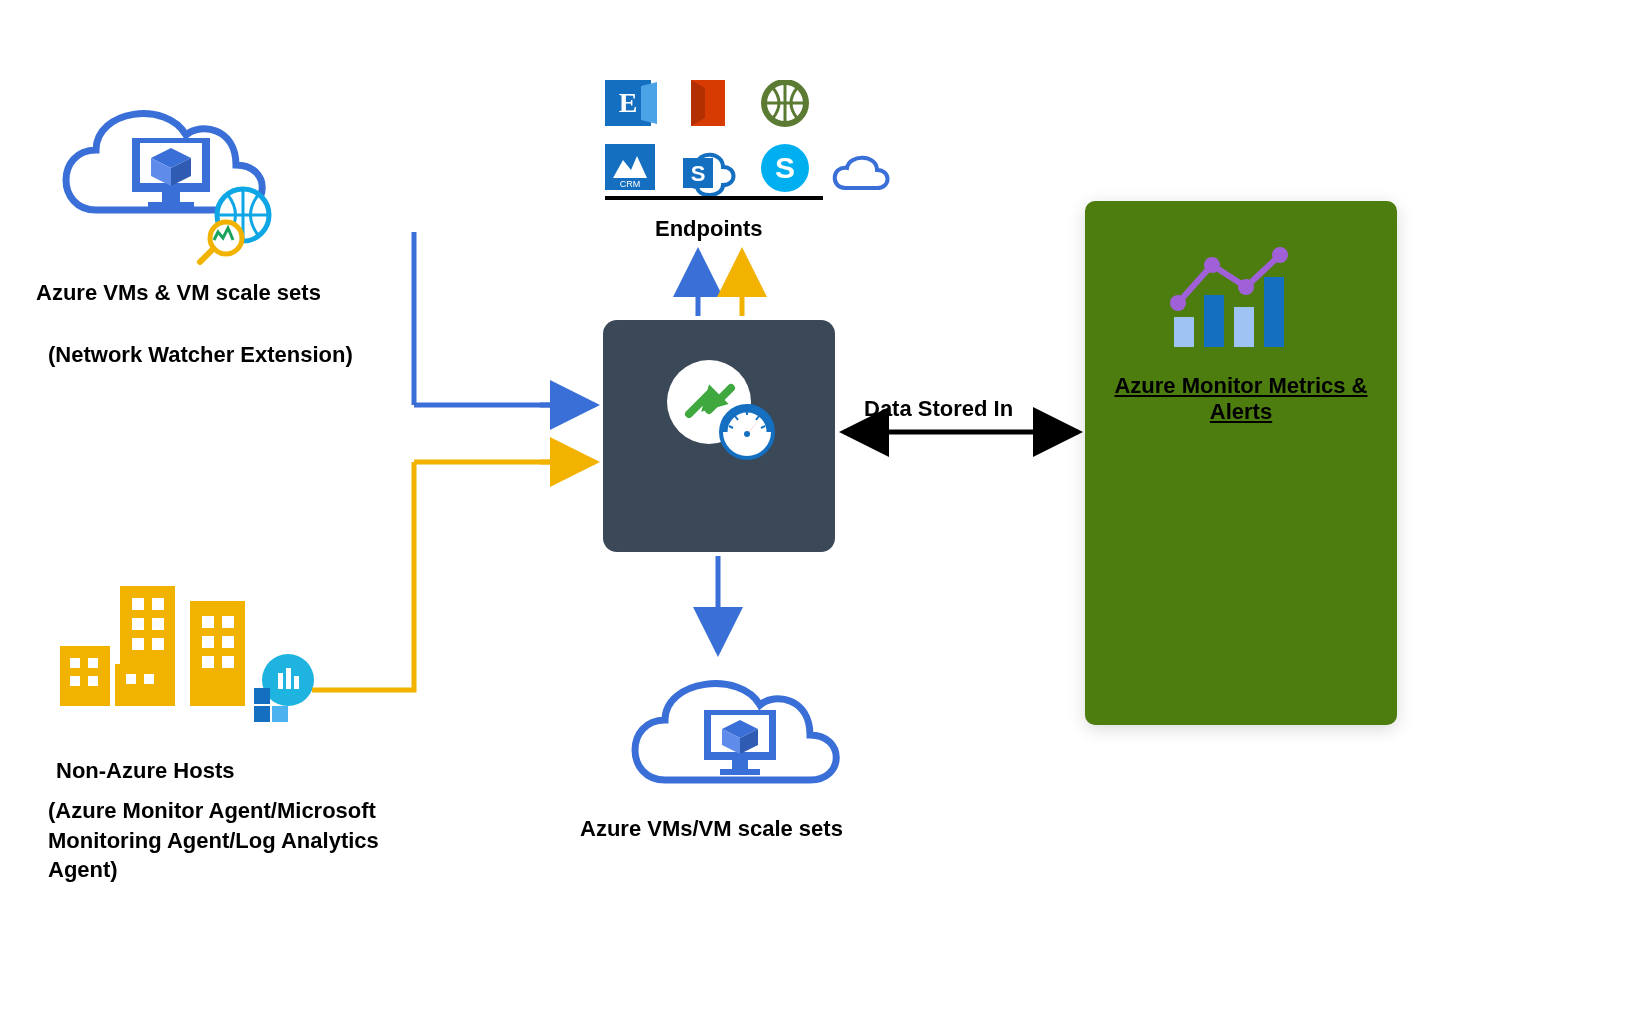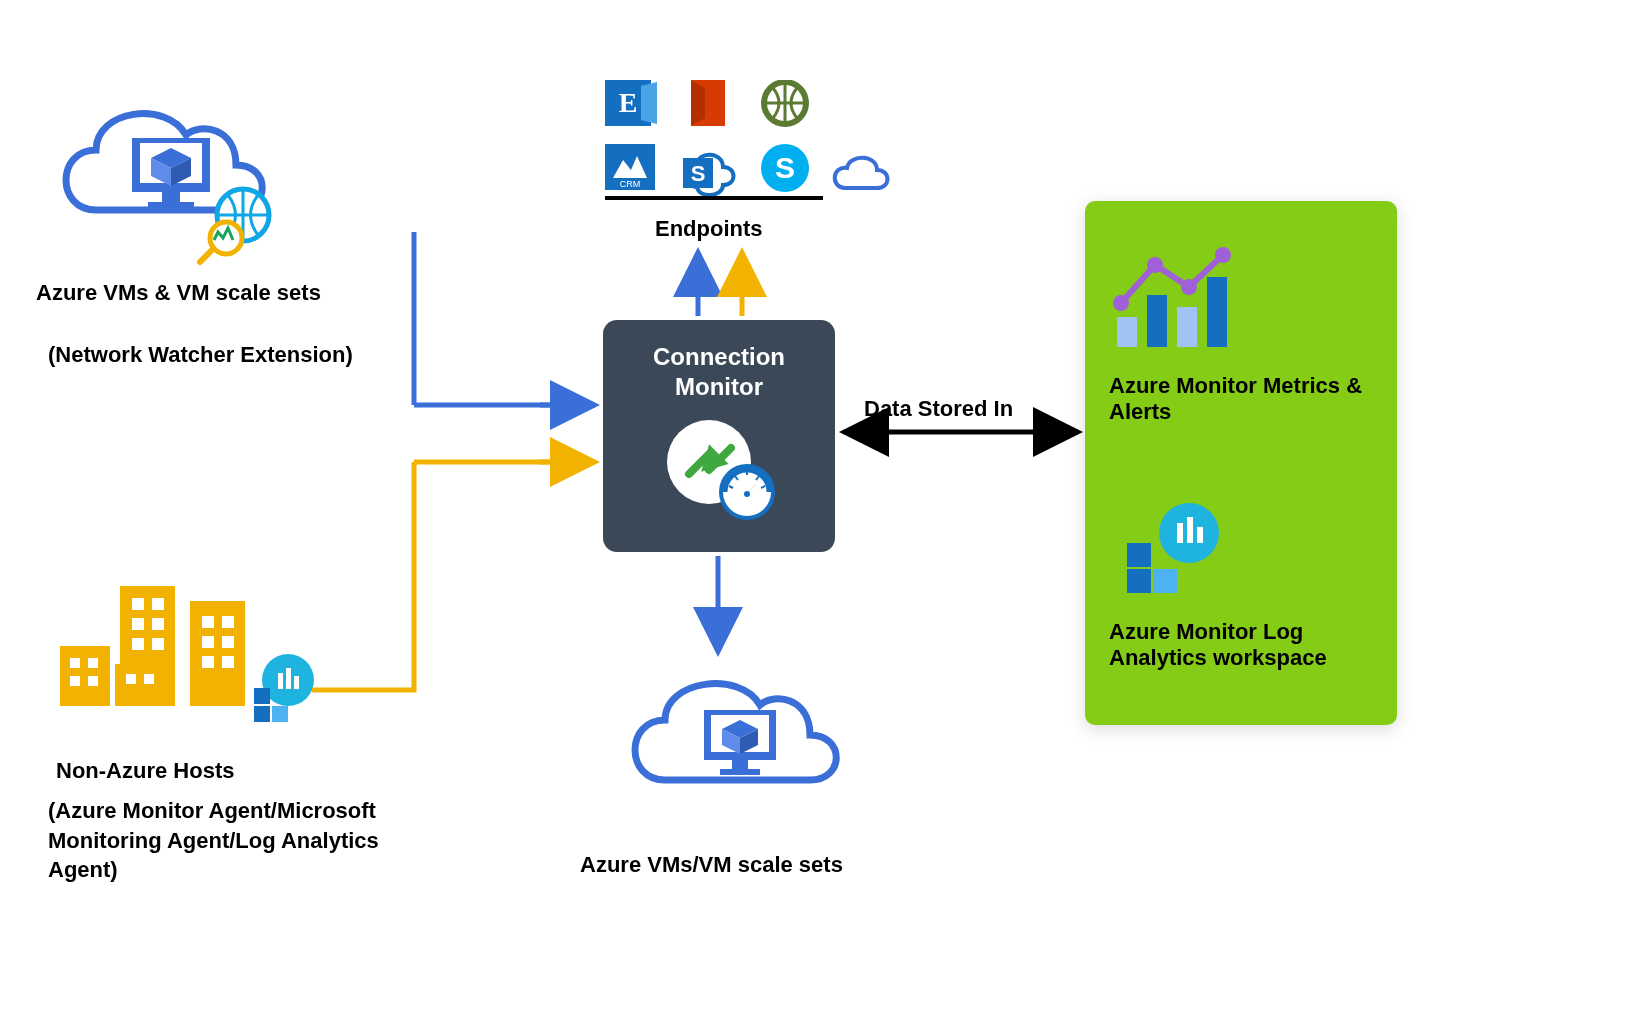--- a/index.html
+++ b/index.html
@@ -34,25 +34,26 @@
     font-size: 24px;
     font-weight: 600;
     line-height: 1.25;
   }
   .right-panel {
     position: absolute;
     left: 1085px;
     top: 201px;
     width: 312px;
     height: 524px;
-    background: #84cc16;
+    background: #4d7c0f;
     border-radius: 10px;
     box-shadow: 0 4px 18px rgba(0,0,0,.15);
     padding: 46px 24px 24px;
-    text-align: left;
+    text-align: center;
+    text-decoration: underline;
   }
   .right-panel .metric-label,
   .right-panel .log-label {
     font-size: 22px;
     font-weight: 600;
     color: #000;
     margin-top: 12px;
   }
   .right-panel .log-block {
     margin-top: 78px;
@@ -165,24 +166,20 @@
   <g transform="translate(222,78)">
     <path d="M18 30 c-14 0 -14 -22 2 -20 c2 -14 30 -14 30 2 c14 0 14 18 0 18 z" fill="none" stroke="#3b6fd8" stroke-width="4"></path>
   </g>
 
   <line x1="-2" y1="118" x2="218" y2="118" stroke="#000" stroke-width="4"></line>
 </svg>
 
 <div class="label" style="left:655px;top:214px;">Endpoints</div>
 
 <div class="center-box">
-  <div class="title">
-    <span>Connection</span><br>
-    <span>Monitor</span>
-  </div>
   <svg width="120" height="110" viewBox="0 0 120 110" style="margin-top:10px;">
     <circle cx="50" cy="50" r="42" fill="#fff"></circle>
     <path d="M30 62 l22 -22 M52 40 l-4 14 l14 -4 z" stroke="#3fa83f" stroke-width="8" fill="#3fa83f" stroke-linecap="round"></path>
     <path d="M72 36 l-22 22" stroke="#3fa83f" stroke-width="8" stroke-linecap="round"></path>
 
     <circle cx="88" cy="80" r="26" fill="#fff" stroke="#156fc1" stroke-width="4"></circle>
     <path d="M66 80 a22 22 0 0 1 44 0" fill="none" stroke="#156fc1" stroke-width="5"></path>
     <g stroke="#156fc1" stroke-width="2">
       <line x1="70" y1="74" x2="74" y2="76"></line>
       <line x1="76" y1="64" x2="79" y2="68"></line>
@@ -198,21 +195,21 @@
 <svg style="position:absolute;left:600px;top:650px;" width="250" height="160" viewBox="0 0 250 160">
   <path d="M65 130 C25 130 25 70 65 70 C65 30 140 20 160 55 C175 42 210 48 210 85 C245 85 245 130 210 130 Z" fill="none" stroke="#3b6fd8" stroke-width="7"></path>
   <rect x="104" y="60" width="72" height="50" fill="#3b6fd8"></rect>
   <rect x="111" y="65" width="58" height="37" fill="#fff"></rect>
   <polygon points="140,70 158,79 140,88 122,79" fill="#3b6fd8"></polygon>
   <polygon points="140,88 158,79 158,95 140,104" fill="#2f5bb3"></polygon>
   <polygon points="140,88 122,79 122,95 140,104" fill="#5f8cea"></polygon>
   <rect x="132" y="110" width="16" height="9" fill="#3b6fd8"></rect>
   <rect x="120" y="119" width="40" height="6" fill="#3b6fd8"></rect>
 </svg>
-<div class="label" style="left:580px;top:814px;margin-top:36px;">Azure VMs/VM scale sets</div>
+<div class="label" style="left:580px;top:814px;">Azure VMs/VM scale sets</div>
 
 <svg style="position:absolute;left:0;top:0;" width="1638" height="1016">
   <defs>
     <marker id="arr-blue" markerWidth="12" markerHeight="12" refX="9" refY="5" orient="auto">
       <path d="M0,0 L10,5 L0,10 z" fill="#3b6fd8"></path>
     </marker>
     <marker id="arr-yellow" markerWidth="12" markerHeight="12" refX="9" refY="5" orient="auto">
       <path d="M0,0 L10,5 L0,10 z" fill="#f2b200"></path>
     </marker>
     <marker id="arr-black-e" markerWidth="12" markerHeight="12" refX="9" refY="5" orient="auto">
@@ -248,25 +245,13 @@
     <rect x="68" y="60" width="20" height="40" fill="#9fc3f2"></rect>
     <rect x="98" y="30" width="20" height="70" fill="#156fc1"></rect>
     <polyline points="12,56 46,18 80,40 114,8" fill="none" stroke="#a060d8" stroke-width="6"></polyline>
     <circle cx="12" cy="56" r="8" fill="#a060d8"></circle>
     <circle cx="46" cy="18" r="8" fill="#a060d8"></circle>
     <circle cx="80" cy="40" r="8" fill="#a060d8"></circle>
     <circle cx="114" cy="8" r="8" fill="#a060d8"></circle>
   </svg>
   <div class="metric-label">Azure Monitor Metrics &amp; Alerts</div>
 
-  <div class="log-block">
-    <svg width="120" height="100" viewBox="0 0 120 100">
-      <circle cx="80" cy="30" r="30" fill="#1fb3e0"></circle>
-      <rect x="68" y="20" width="6" height="20" fill="#fff"></rect>
-      <rect x="78" y="14" width="6" height="26" fill="#fff"></rect>
-      <rect x="88" y="24" width="6" height="16" fill="#fff"></rect>
-      <rect x="18" y="40" width="24" height="24" fill="#156fc1"></rect>
-      <rect x="18" y="66" width="24" height="24" fill="#156fc1"></rect>
-      <rect x="44" y="66" width="24" height="24" fill="#4cb2f0"></rect>
-    </svg>
-    <div class="log-label">Azure Monitor Log Analytics workspace</div>
-  </div>
 </div>
 
 </body></html>

